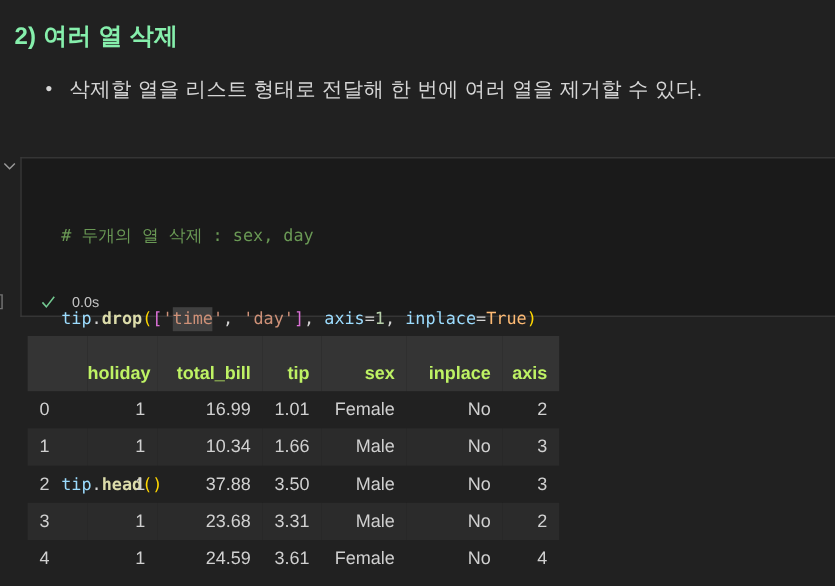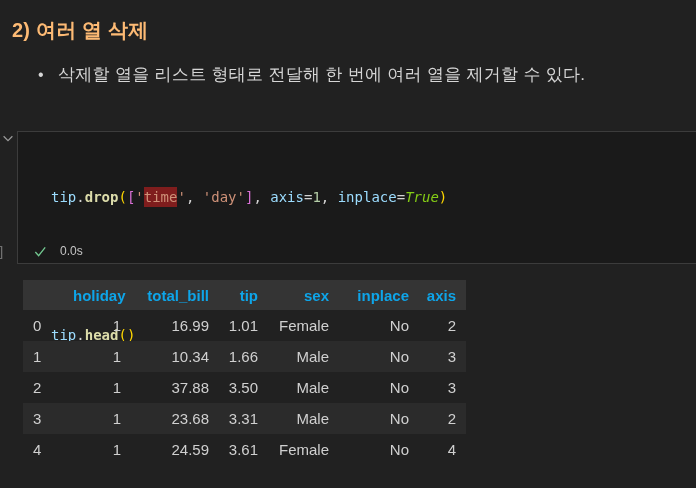--- a/index.html
+++ b/index.html
@@ -4,21 +4,21 @@
 <style>
   html,body { margin:0; padding:0; }
   body {
     width:696px; height:488px; position:relative; overflow:hidden;
     background:#212121;
     font-family:"Liberation Sans", sans-serif;
   }
   
   .md-heading {
     position:absolute; left:12px; top:17px;
-    font-size:20px; font-weight:bold; color:#fdba74; letter-spacing:0.2px;
+    font-size:20px; font-weight:bold; color:#86efac; letter-spacing:0.2px;
   }
   .md-bullet-row {
     position:absolute; left:38px; top:63px; display:flex; align-items:flex-start;
     color:#d6d6d6; font-size:17px;
   }
   .md-bullet-dot { width:20px; color:#d6d6d6; font-size:16px; line-height:24px; }
   .md-bullet-text { line-height:24px; letter-spacing:0.3px; }
 
   
   .cell-chevron {
@@ -40,37 +40,37 @@
   }
   .code-line { height:23px; }
   .tok-comment  { color:#6a9955; }
   .tok-var      { color:#9cdcfe; }
   .tok-func     { color:#dcdcaa;font-weight:bold; }
   .tok-punct    { color:#d4d4d4; }
   .tok-paren    { color:#ffd700; }
   .tok-bracket  { color:#da70d6; }
   .tok-string   { color:#ce9178; }
   .tok-number   { color:#b5cea8; }
-  .tok-keyword  { color:#84cc16;font-style:italic; }
-  .tok-selected { background:#7f1d1d; padding:2px 0; }
+  .tok-keyword  { color:#fdba74; }
+  .tok-selected { background:#404040; padding:2px 0; }
   .status-row {
-    position:absolute; left:15px; top:112px; display:flex; align-items:flex-start;
+    position:absolute; left:15px; top:112px; display:flex; align-items:center;
   }
   .status-check { width:15px; height:15px; color:#73c991; }
   .status-time { margin-left:12px; color:#c5c5c5; font-size:12px; }
 
   
   .df-table {
     position:absolute; left:23px; top:280px; width:443px;
     border-collapse:collapse; table-layout:fixed;
     font-size:15px; color:#d0d0d0;
   }
   .df-table th {
-    background:#343434; color:#0ea5e9; font-weight:bold;
-    height:30px; text-align:right; padding:0 10px 0 0;margin-left:13px;
+    background:#343434; color:#bef264; font-weight:bold;
+    height:30px; text-align:right; padding:16px 10px 0 0;margin-left:13px;
   }
   .df-table td { height:31px; text-align:right; padding:0 10px 0 0; }
   .df-table td.idx { text-align:left; padding:0 0 0 10px; }
   .df-table tbody tr:nth-child(even) { background:#2b2b2b; }
   .c0{width:50px}.c1{width:58px}.c2{width:88px}.c3{width:49px}.c4{width:71px}.c5{width:80px}.c6{width:47px}
 </style>
 </head>
 <body>
 
 <div class="md-heading">2) 여러 열 삭제</div>
@@ -81,20 +81,21 @@
 
 <span class="cell-chevron">
   <svg viewBox="0 0 16 16" width="14" height="14">
       <path d="M3 6l5 5 5-5" fill="none" stroke="currentColor" stroke-width="1.4"></path>
     </svg>
 </span>
 <span class="gutter-bracket">]</span>
 
 <div class="cell-box">
   <div class="code-area">
+    <div class="code-line"><span class="tok-comment"># 두개의 열 삭제 : sex, day</span></div>
     <div class="code-line"><span class="tok-var">tip</span><span class="tok-punct">.</span><span class="tok-func">drop</span><span class="tok-paren">(</span><span class="tok-bracket">[</span><span class="tok-string">'</span><span class="tok-string tok-selected">time</span><span class="tok-string">'</span><span class="tok-punct">, </span><span class="tok-string">'day'</span><span class="tok-bracket">]</span><span class="tok-punct">, </span><span class="tok-var">axis</span><span class="tok-punct">=</span><span class="tok-number">1</span><span class="tok-punct">, </span><span class="tok-var">inplace</span><span class="tok-punct">=</span><span class="tok-keyword">True</span><span class="tok-paren">)</span></div>
     <div class="code-line"></div>
     <div class="code-line"><span class="tok-var">tip</span><span class="tok-punct">.</span><span class="tok-func">head</span><span class="tok-paren">()</span></div>
   </div>
   <div class="status-row">
     <span class="status-check">
       <svg viewBox="0 0 16 16" width="15" height="15">
           <path d="M2.5 8.5l3.5 4 7-9" fill="none" stroke="currentColor" stroke-width="1.4"></path>
         </svg>
     </span>

